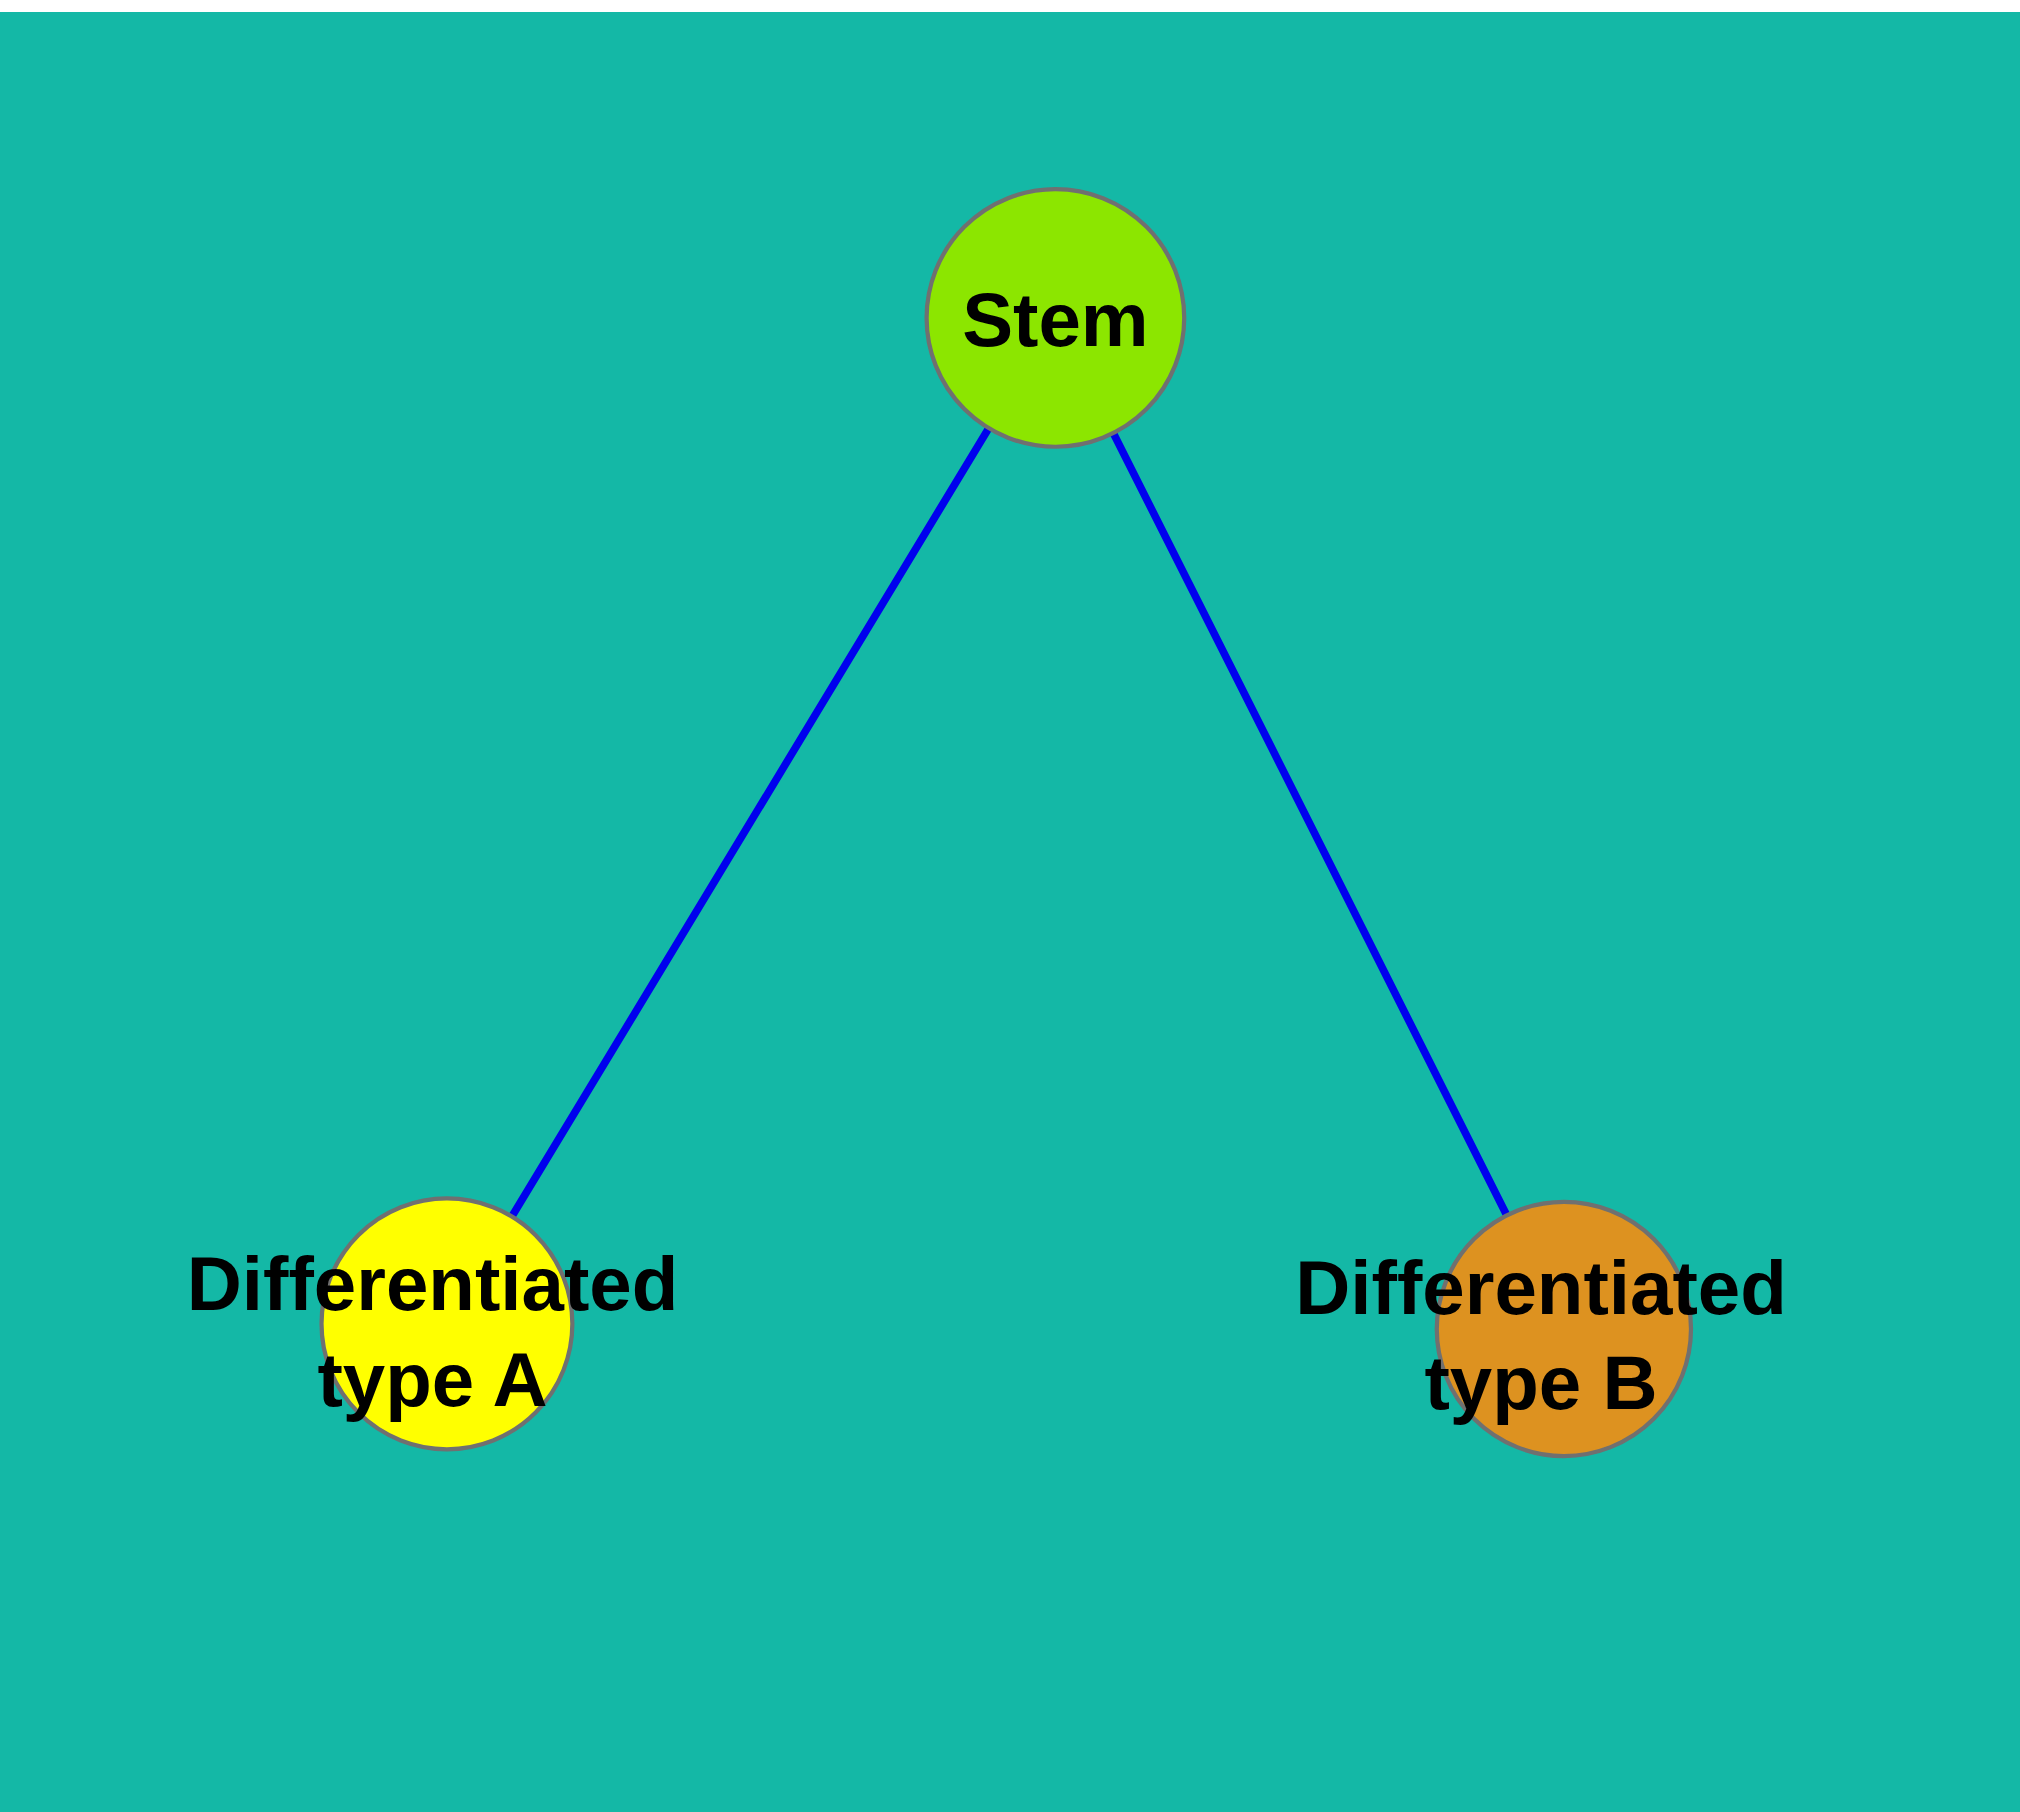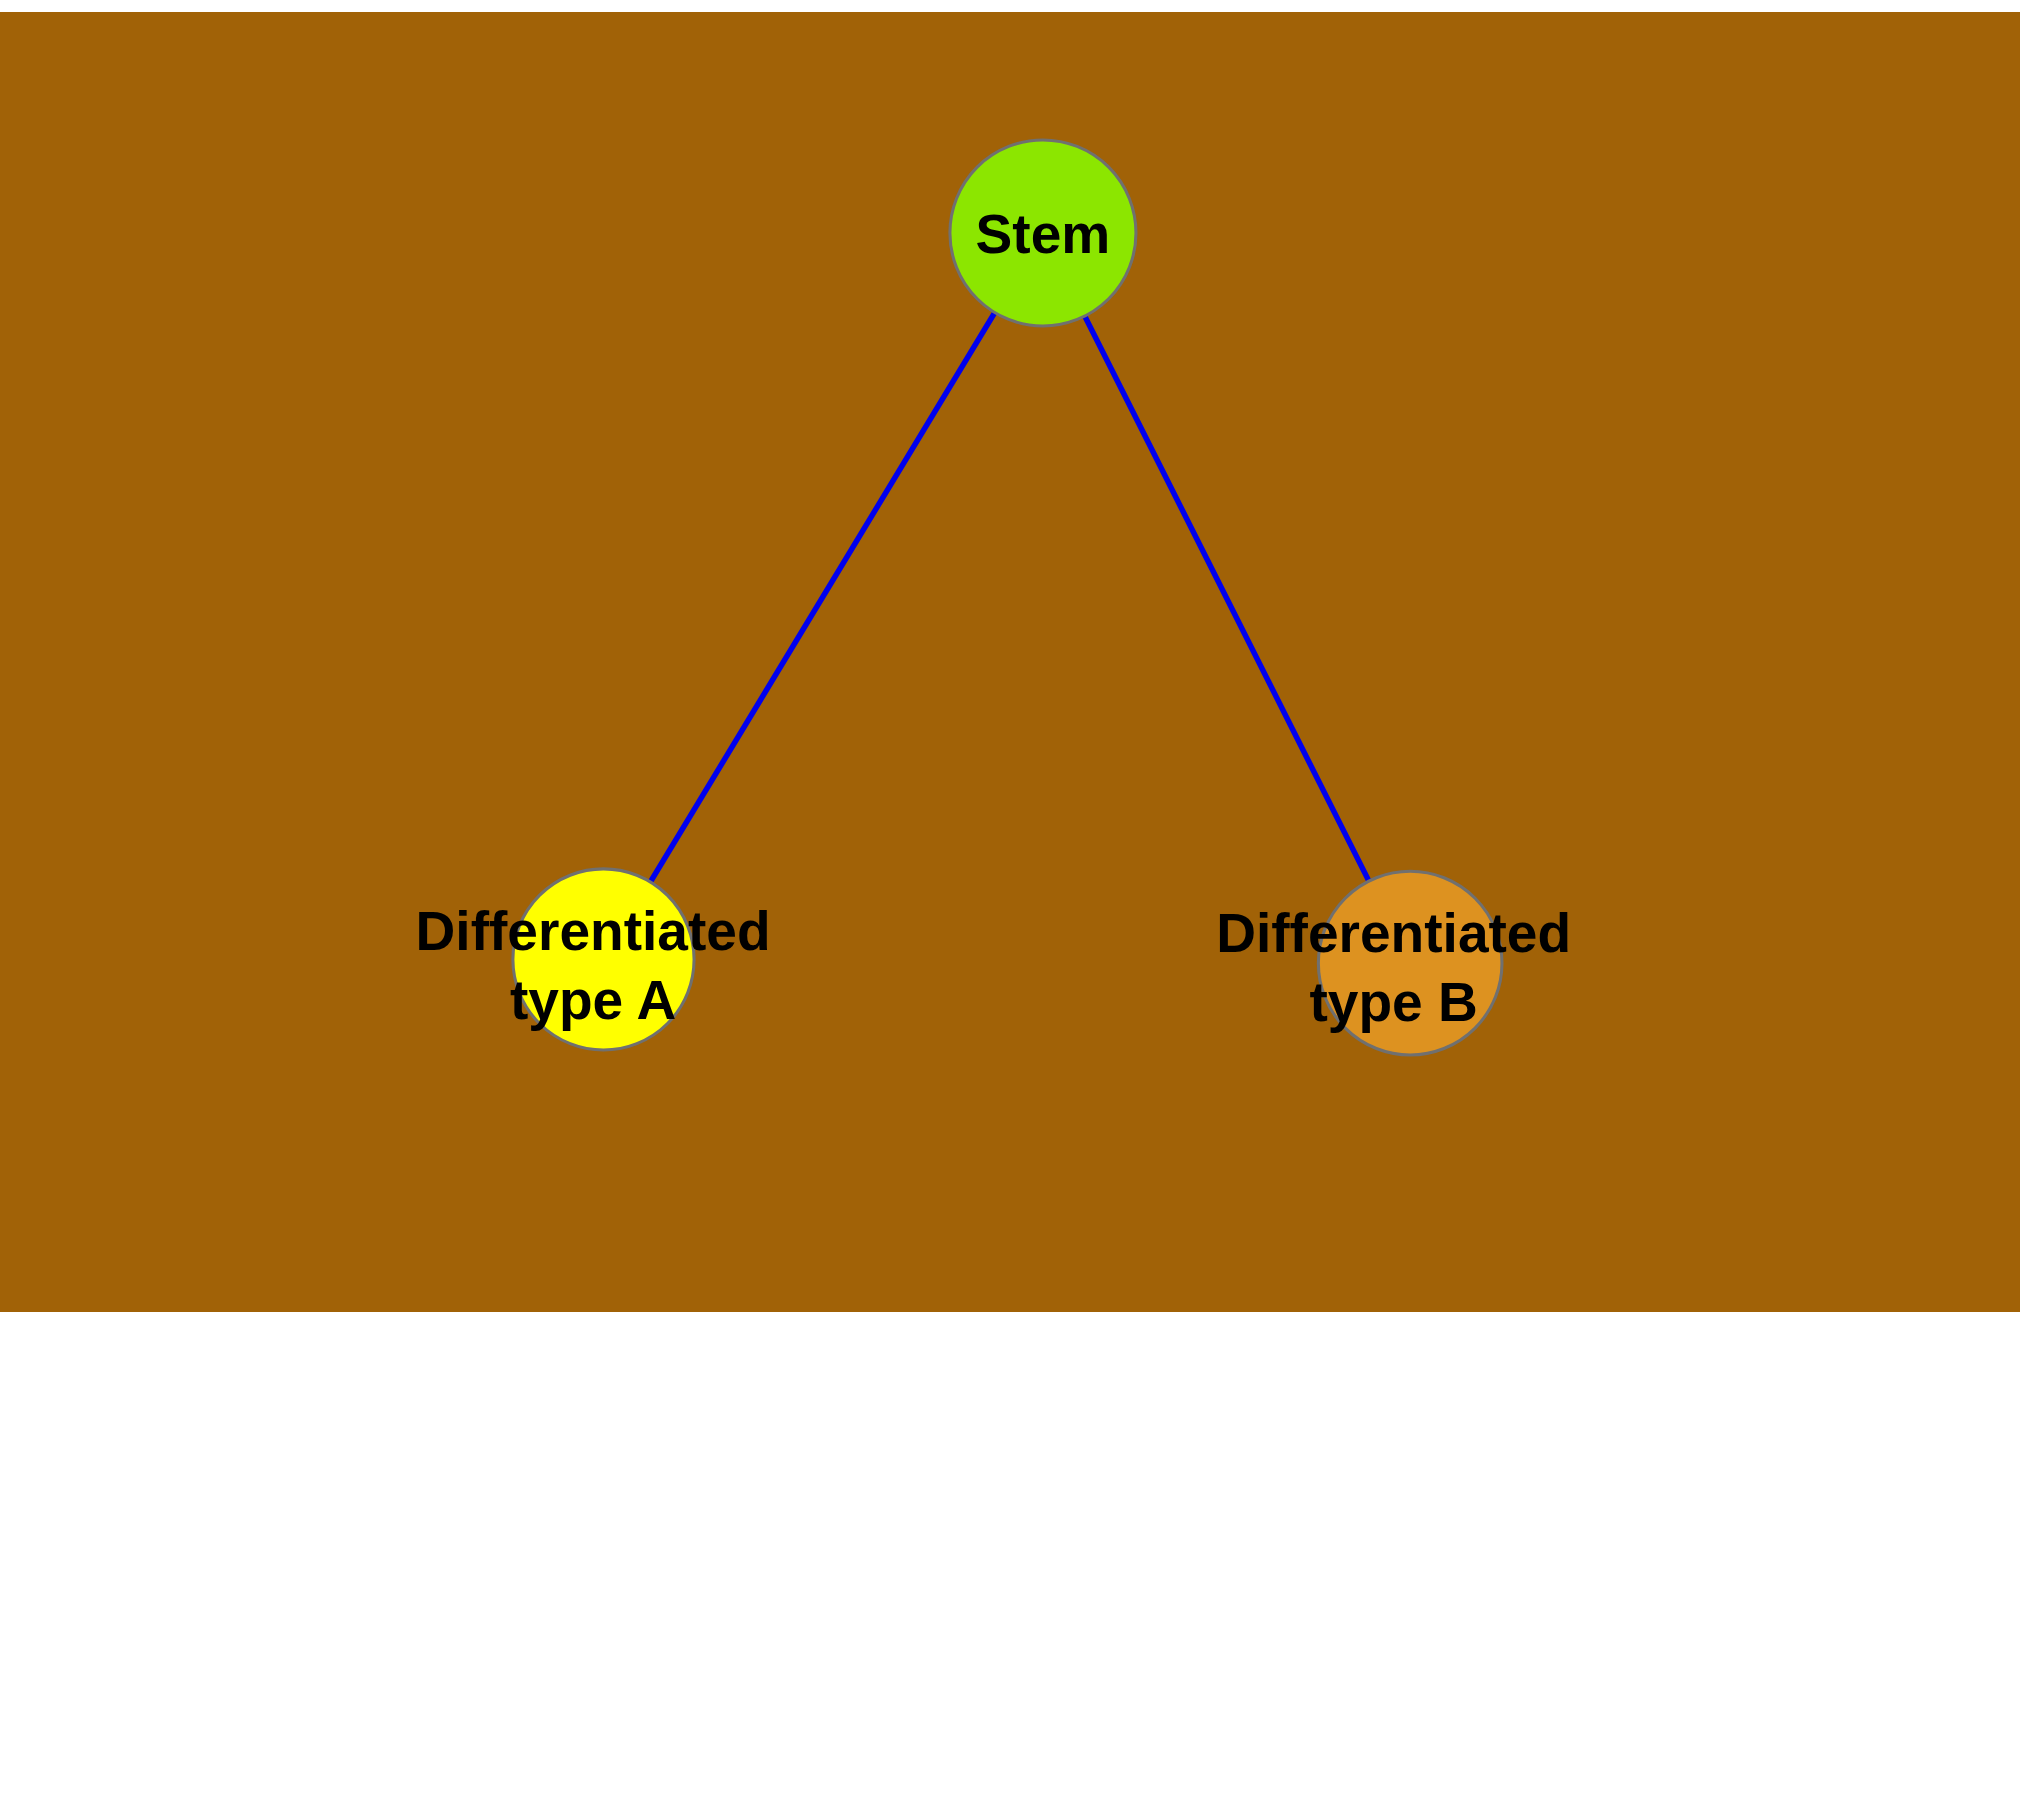--- a/index.html
+++ b/index.html
@@ -12,22 +12,22 @@
     height: 1812px;
     background: #ffffff;
     font-family: "Liberation Sans", sans-serif;
     overflow: hidden;
   }
   .diagram-canvas {
     position: absolute;
     top: 12px;
     left: 0;
     width: 2021px;
-    height: 1300px;
-    background: #a16207;
+    height: 1800px;
+    background: #14b8a6;
   }
   svg {
     display: block;
     width: 100%;
     height: 100%;
   }
   .edge {
     stroke-width: 9px;
     fill: none;
     stroke-linecap: round;

